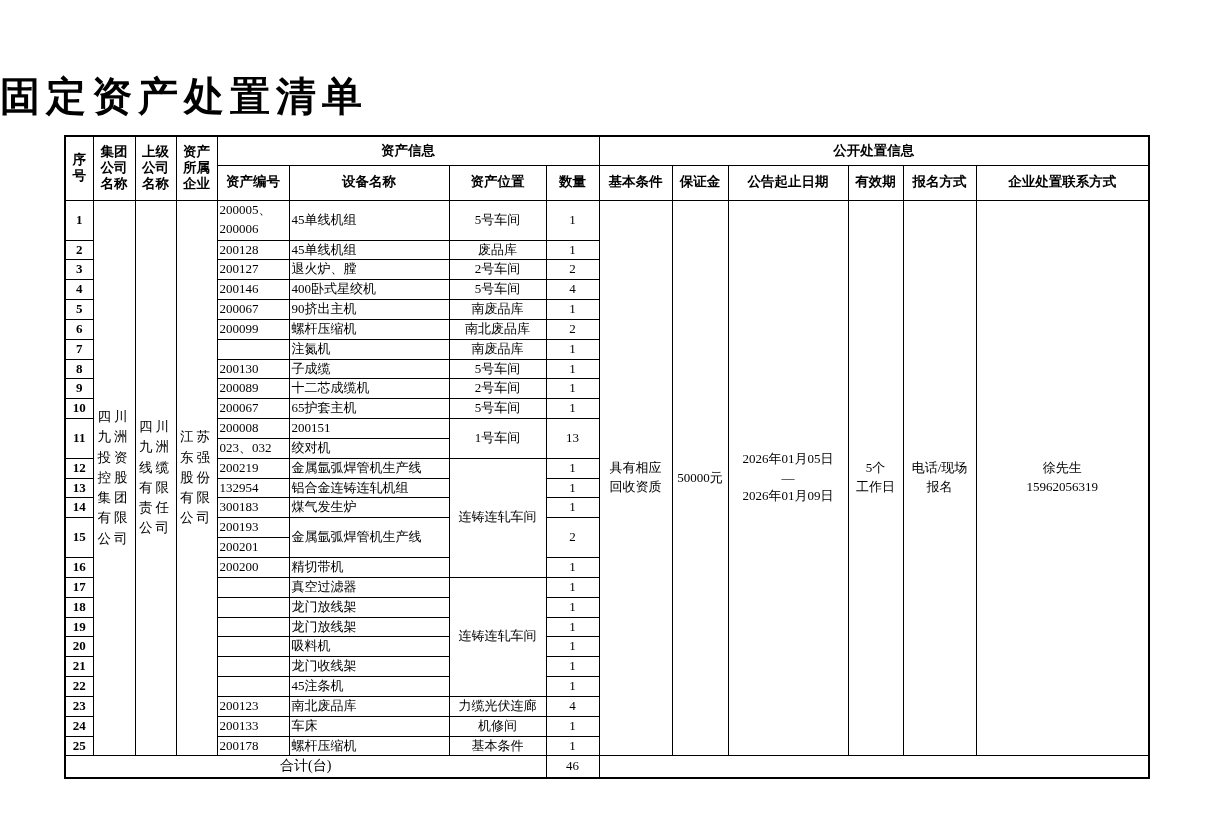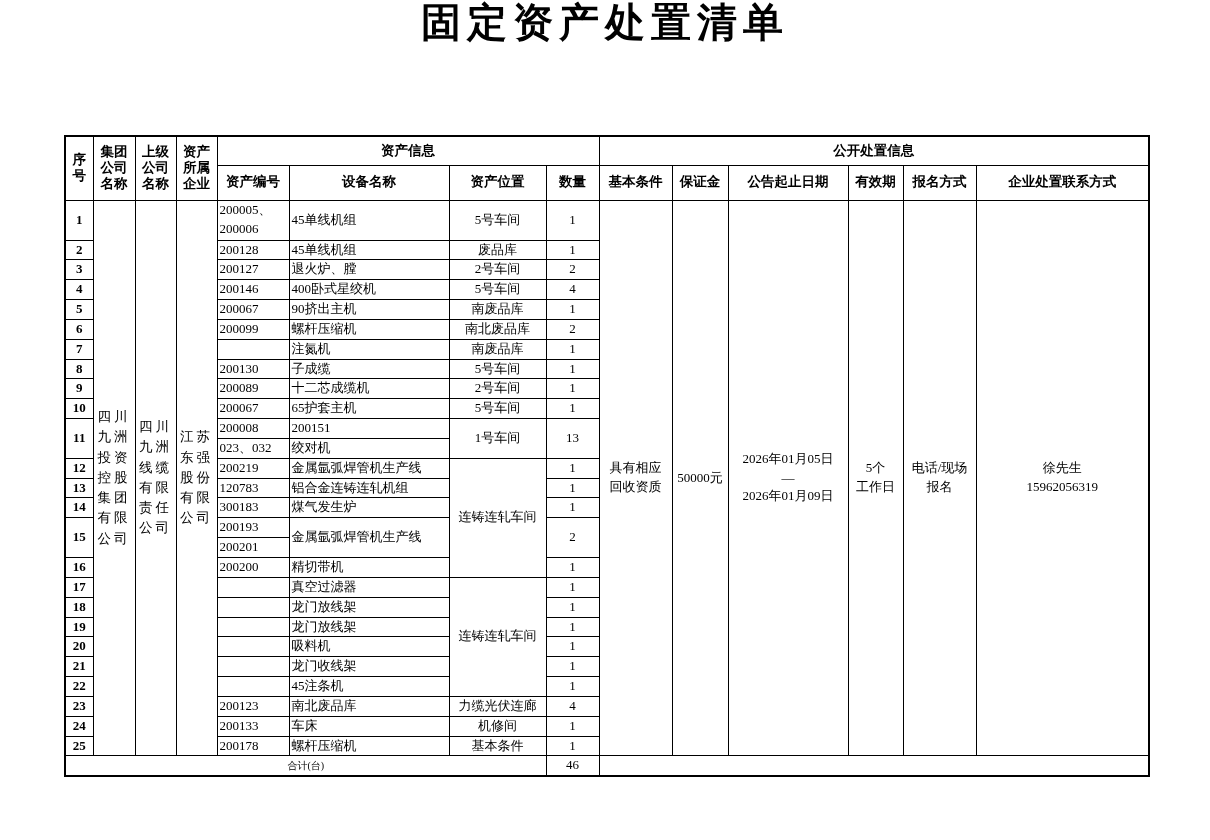--- a/index.html
+++ b/index.html
@@ -2,21 +2,21 @@
 <html><head>
 <meta charset="utf-8">
 <style>
   html,body{margin:0;padding:0;}
   body{
     width:1210px;height:840px;background:#ffffff;color:#000;
     font-family:"Liberation Serif","DejaVu Serif",serif;
     position:relative;overflow:hidden;
   }
   .doc-title{
-    margin:0;text-align:center;
+    margin:0;padding-top:74px;text-align:left;
     font-size:40px;font-weight:bold;letter-spacing:6px;line-height:1.15;
   }
   .tablewrap{position:absolute;left:64px;top:135px;}
   table{
     border-collapse:collapse;table-layout:fixed;width:1084px;
     border:2px solid #000;
   }
   th,td{
     border:1px solid #000;padding:0 2px;font-size:13px;
     text-align:center;vertical-align:middle;white-space:pre-line;
@@ -24,21 +24,21 @@
   }
   thead th{font-weight:bold;line-height:1.22;font-size:13.5px;}
   tr.hdr-group{height:29px;}
   tr.hdr-cols{height:35px;}
   tbody tr{height:19.5px;}
   tbody tr.tall{height:40px;}
   tr.total-row{height:20px;}
   td.no{font-weight:bold;}
   td.code,td.name{text-align:left;}
   td.company{letter-spacing:3px;font-size:13.5px;line-height:1.5;}
-  td.total-label{font-size:10px;}
+  td.total-label{font-size:14px;}
 </style>
 </head>
 <body>
 
 <h1 class="doc-title">固定资产处置清单</h1>
 
 <div class="tablewrap">
 <table>
   <colgroup>
     <col style="width:28px">
@@ -200,21 +200,21 @@
     </tr>
     <tr>
       <td class="no">12</td>
       <td class="code">200219</td>
       <td class="name">金属氩弧焊管机生产线</td>
       <td rowspan="6">连铸连轧车间</td>
       <td>1</td>
     </tr>
     <tr>
       <td class="no">13</td>
-      <td class="code">120783</td>
+      <td class="code">132954</td>
       <td class="name">铝合金连铸连轧机组</td>
       <td>1</td>
     </tr>
     <tr>
       <td class="no">14</td>
       <td class="code">300183</td>
       <td class="name">煤气发生炉</td>
       <td>1</td>
     </tr>
     <tr>

